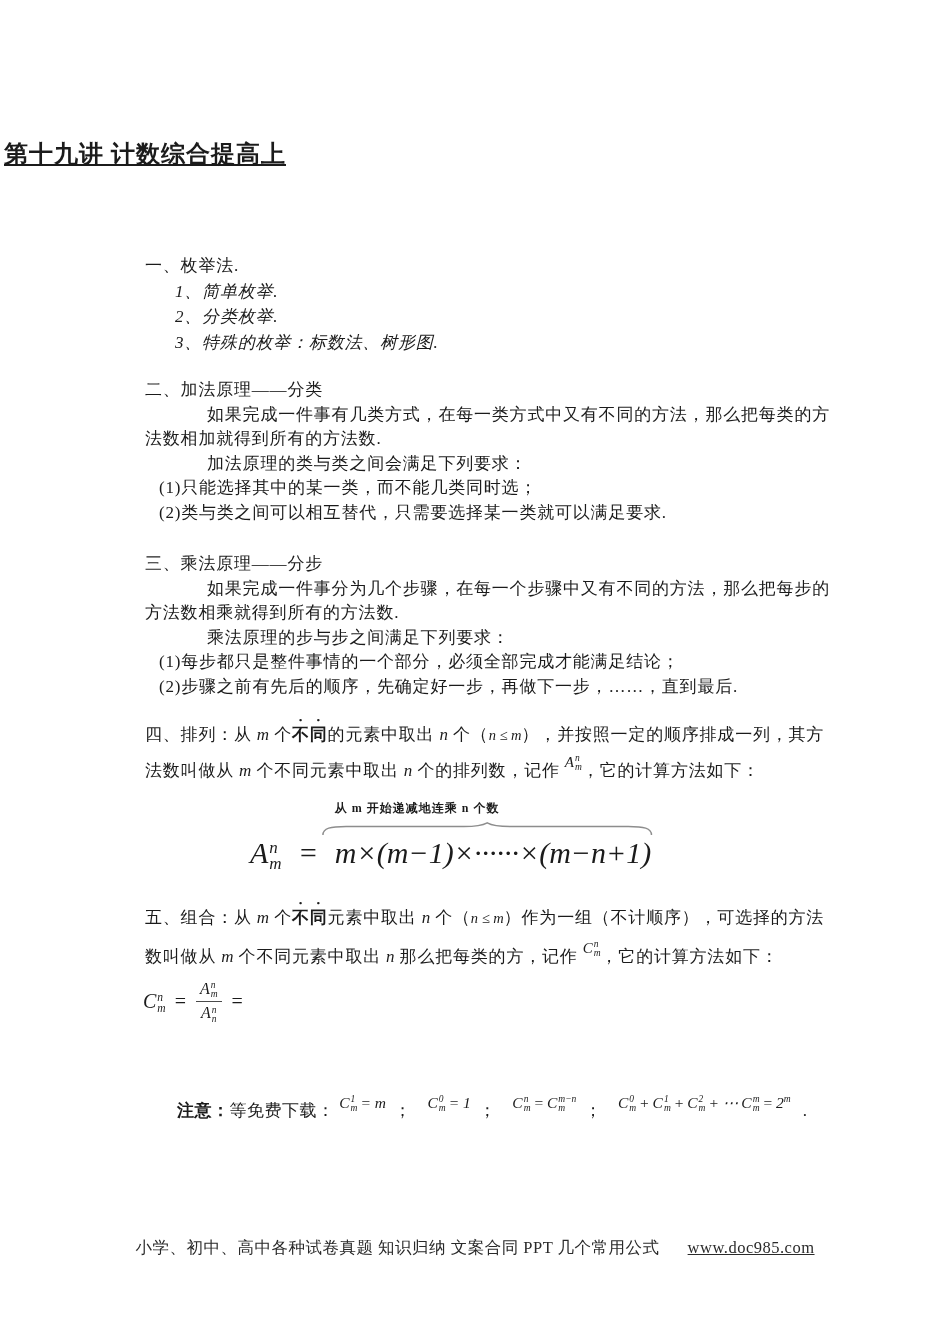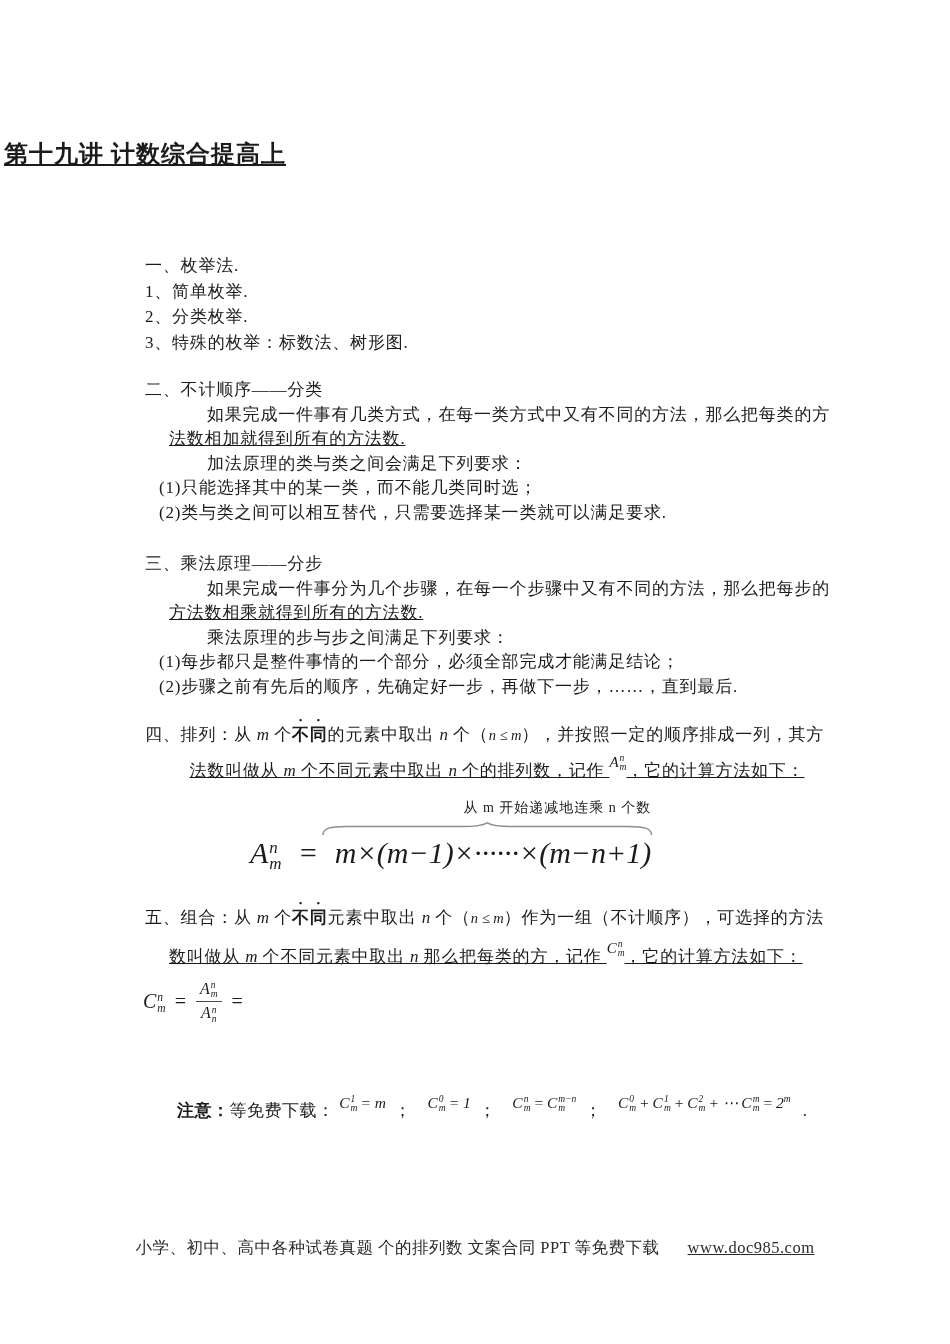--- a/index.html
+++ b/index.html
@@ -5,25 +5,25 @@
   html,body{margin:0;padding:0;background:#ffffff;}
   .page{position:relative;width:950px;height:1344px;background:#ffffff;overflow:hidden;
         font-family:"Liberation Serif","DejaVu Serif",serif;color:#1b1b1b;}
 
   .title{position:absolute;top:138px;left:4px;width:100%;margin:0;
          font-size:24px;font-weight:700;letter-spacing:1px;text-decoration:underline;}
 
   .sec{position:absolute;left:145px;width:680px;font-size:17px;letter-spacing:0.8px;}
   .sec .line{white-space:nowrap;line-height:25.5px;}
   .sec-p .line{line-height:24.6px;}
-  .in-num{}   
+  .in-num{margin-left:30px;font-style:italic;}   
   .in-first{margin-left:62px;} 
-  .in-cont{margin-left:24px;text-decoration:underline;}  
+  .in-cont{margin-left:0;}  
   .in-par{margin-left:14px;}   
-  .gap2{margin-top:9px;text-align:center;}
+  .gap2{margin-top:9px;}
   .gap3{margin-top:12px;}
 
   .mi{font-style:italic;letter-spacing:0;}
   .msm{font-style:italic;font-size:14.5px;letter-spacing:0;}
   .emph{font-weight:700;
         -webkit-text-emphasis:filled dot;-webkit-text-emphasis-position:over right;
         text-emphasis:filled dot;text-emphasis-position:over right;}
 
   
   .ss{display:inline-flex;flex-direction:column;align-items:flex-start;line-height:0.95;
@@ -32,22 +32,22 @@
 
   .raised{display:inline-block;transform:translateY(-9px);}
   .inline-f{font-size:15px;font-style:italic;letter-spacing:0;}
   .inline-f .ss{font-size:9.5px;}
 
   
   .pf{position:absolute;left:250px;top:836px;font-size:30px;font-style:italic;white-space:nowrap;}
   .pf .ss{font-size:17px;}
   .pf-eq{margin:0 9px;}
   .pf-rhswrap{position:relative;display:inline-block;}
-  .pf-label{position:absolute;bottom:calc(100% + 19px);left:0;width:100%;text-align:right;
-            font-style:normal;font-size:14px;letter-spacing:1px;white-space:nowrap;color:#1b1b1b;}
+  .pf-label{position:absolute;bottom:calc(100% + 19px);left:0;width:100%;text-align:left;
+            font-style:normal;font-size:12px;letter-spacing:1px;white-space:nowrap;color:#1b1b1b;font-weight:bold;}
   .pf-brace{position:absolute;bottom:100%;left:-14px;width:calc(100% + 16px);height:14px;}
   .pf-brace path{fill:none;stroke:#8d8d8d;stroke-width:1.5;}
 
   
   .comb{position:absolute;left:143px;top:980px;display:flex;align-items:center;
         font-size:20px;font-style:italic;letter-spacing:0;}
   .comb .ss{font-size:11.5px;}
   .c-eq{margin:0 9px;font-style:normal;}
   .frac{display:inline-flex;flex-direction:column;align-items:center;text-align:center;}
   .frac .num{padding:0 5px 2px;}
@@ -79,21 +79,21 @@
   <h1 class="title">第十九讲 计数综合提高上</h1>
 
   <section class="sec" style="top:253px">
     <div class="line">一、枚举法.</div>
     <div class="line in-num">1、简单枚举.</div>
     <div class="line in-num">2、分类枚举.</div>
     <div class="line in-num">3、特殊的枚举：标数法、树形图.</div>
   </section>
 
   <section class="sec sec-p" style="top:378px">
-    <div class="line">二、不计顺序——分类</div>
+    <div class="line">二、加法原理——分类</div>
     <div class="line in-first">如果完成一件事有几类方式，在每一类方式中又有不同的方法，那么把每类的方</div>
     <div class="line in-cont">法数相加就得到所有的方法数.</div>
     <div class="line in-first">加法原理的类与类之间会满足下列要求：</div>
     <div class="line in-par">(1)只能选择其中的某一类，而不能几类同时选；</div>
     <div class="line in-par">(2)类与类之间可以相互替代，只需要选择某一类就可以满足要求.</div>
   </section>
 
   <section class="sec sec-p" style="top:552px">
     <div class="line">三、乘法原理——分步</div>
     <div class="line in-first">如果完成一件事分为几个步骤，在每一个步骤中又有不同的方法，那么把每步的</div>
@@ -184,16 +184,16 @@
         </span><span class="op">+</span><span>C</span><span class="ss">
           <span class="sup">2</span>
           <span class="sub">m</span>
         </span><span class="op">+ ⋯</span><span>C</span><span class="ss">
           <span class="sup">m</span>
           <span class="sub">m</span>
         </span><span class="op">=</span><span>2</span><sup>m</sup></span><span class="nperiod">.</span>
   </div>
 
   <footer class="footer">
-    <span>小学、初中、高中各种试卷真题 个的排列数 文案合同 PPT 等免费下载</span><span class="url">www.doc985.com</span>
+    <span>小学、初中、高中各种试卷真题 知识归纳 文案合同 PPT 几个常用公式</span><span class="url">www.doc985.com</span>
   </footer>
 
 </div>
 
 </body></html>

